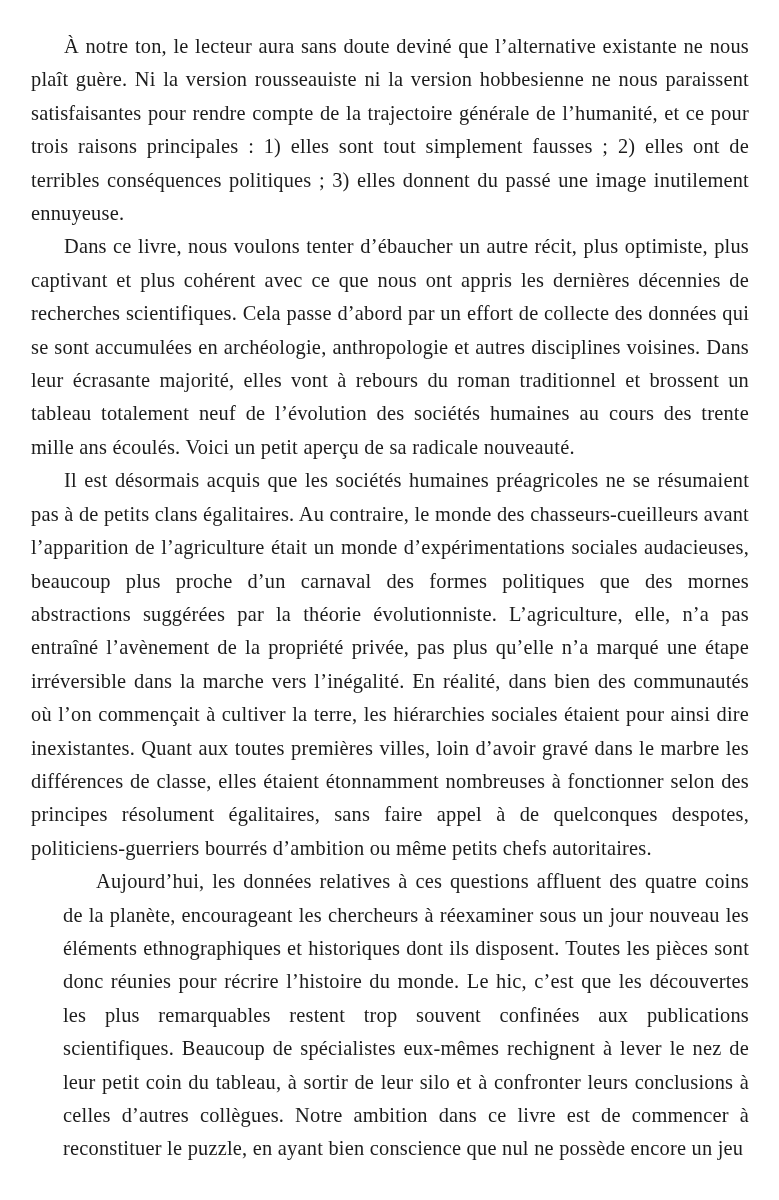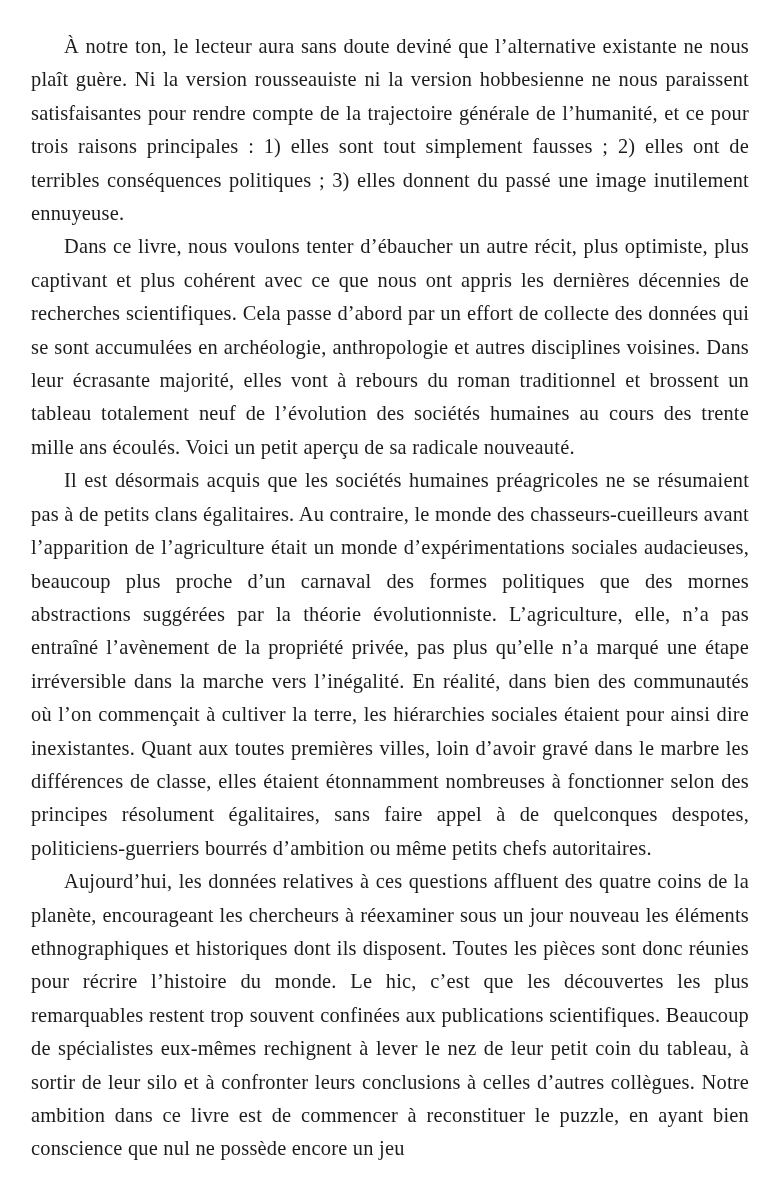--- a/index.html
+++ b/index.html
@@ -37,20 +37,21 @@
     font-size: 20.4px;
     line-height: 33.4px;
     letter-spacing: 0.01em;
     word-spacing: 0.005em;
     -webkit-font-smoothing: antialiased;
     hyphens: none;
   }
   
   p.body-par:last-child {
     margin-bottom: 0;
+    margin-left: 32px;
   }
 </style>
 </head>
 <body>
 
 <div class="page">
   <div class="text-column">
     <p class="body-par">À notre ton, le lecteur aura sans doute deviné que l’alternative existante ne nous plaît guère. Ni la version rousseauiste ni la version hobbesienne ne nous paraissent satisfaisantes pour rendre compte de la trajectoire générale de l’humanité, et ce pour trois raisons principales : 1) elles sont tout simplement fausses ; 2) elles ont de terribles conséquences politiques ; 3) elles donnent du passé une image inutilement ennuyeuse.</p>
     <p class="body-par">Dans ce livre, nous voulons tenter d’ébaucher un autre récit, plus optimiste, plus captivant et plus cohérent avec ce que nous ont appris les dernières décennies de recherches scientifiques. Cela passe d’abord par un effort de collecte des données qui se sont accumulées en archéologie, anthropologie et autres disciplines voisines. Dans leur écrasante majorité, elles vont à rebours du roman traditionnel et brossent un tableau totalement neuf de l’évolution des sociétés humaines au cours des trente mille ans écoulés. Voici un petit aperçu de sa radicale nouveauté.</p>
     <p class="body-par">Il est désormais acquis que les sociétés humaines préagricoles ne se résumaient pas à de petits clans égalitaires. Au contraire, le monde des chasseurs-cueilleurs avant l’apparition de l’agriculture était un monde d’expérimentations sociales audacieuses, beaucoup plus proche d’un carnaval des formes politiques que des mornes abstractions suggérées par la théorie évolutionniste. L’agriculture, elle, n’a pas entraîné l’avènement de la propriété privée, pas plus qu’elle n’a marqué une étape irréversible dans la marche vers l’inégalité. En réalité, dans bien des communautés où l’on commençait à cultiver la terre, les hiérarchies sociales étaient pour ainsi dire inexistantes. Quant aux toutes premières villes, loin d’avoir gravé dans le marbre les différences de classe, elles étaient étonnamment nombreuses à fonctionner selon des principes résolument égalitaires, sans faire appel à de quelconques despotes, politiciens-guerriers bourrés d’ambition ou même petits chefs autoritaires.</p>

